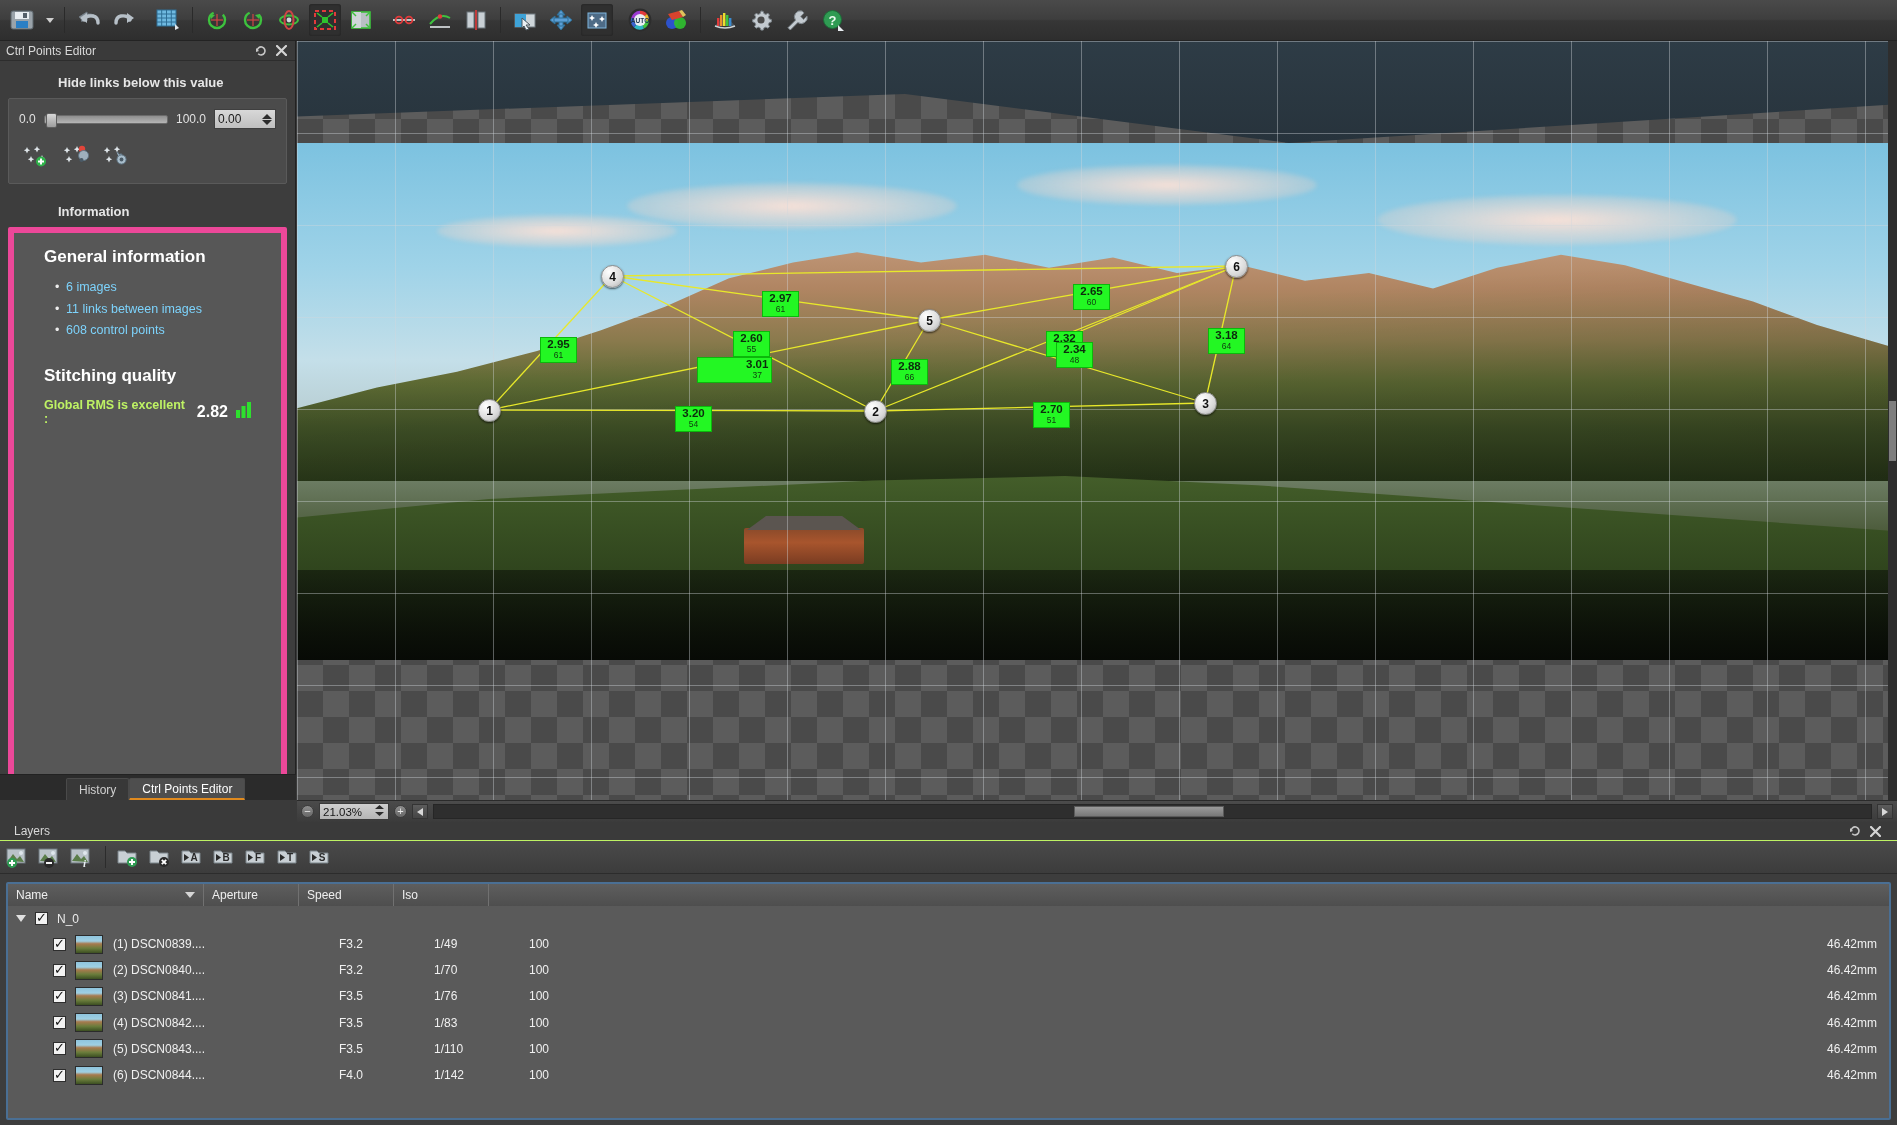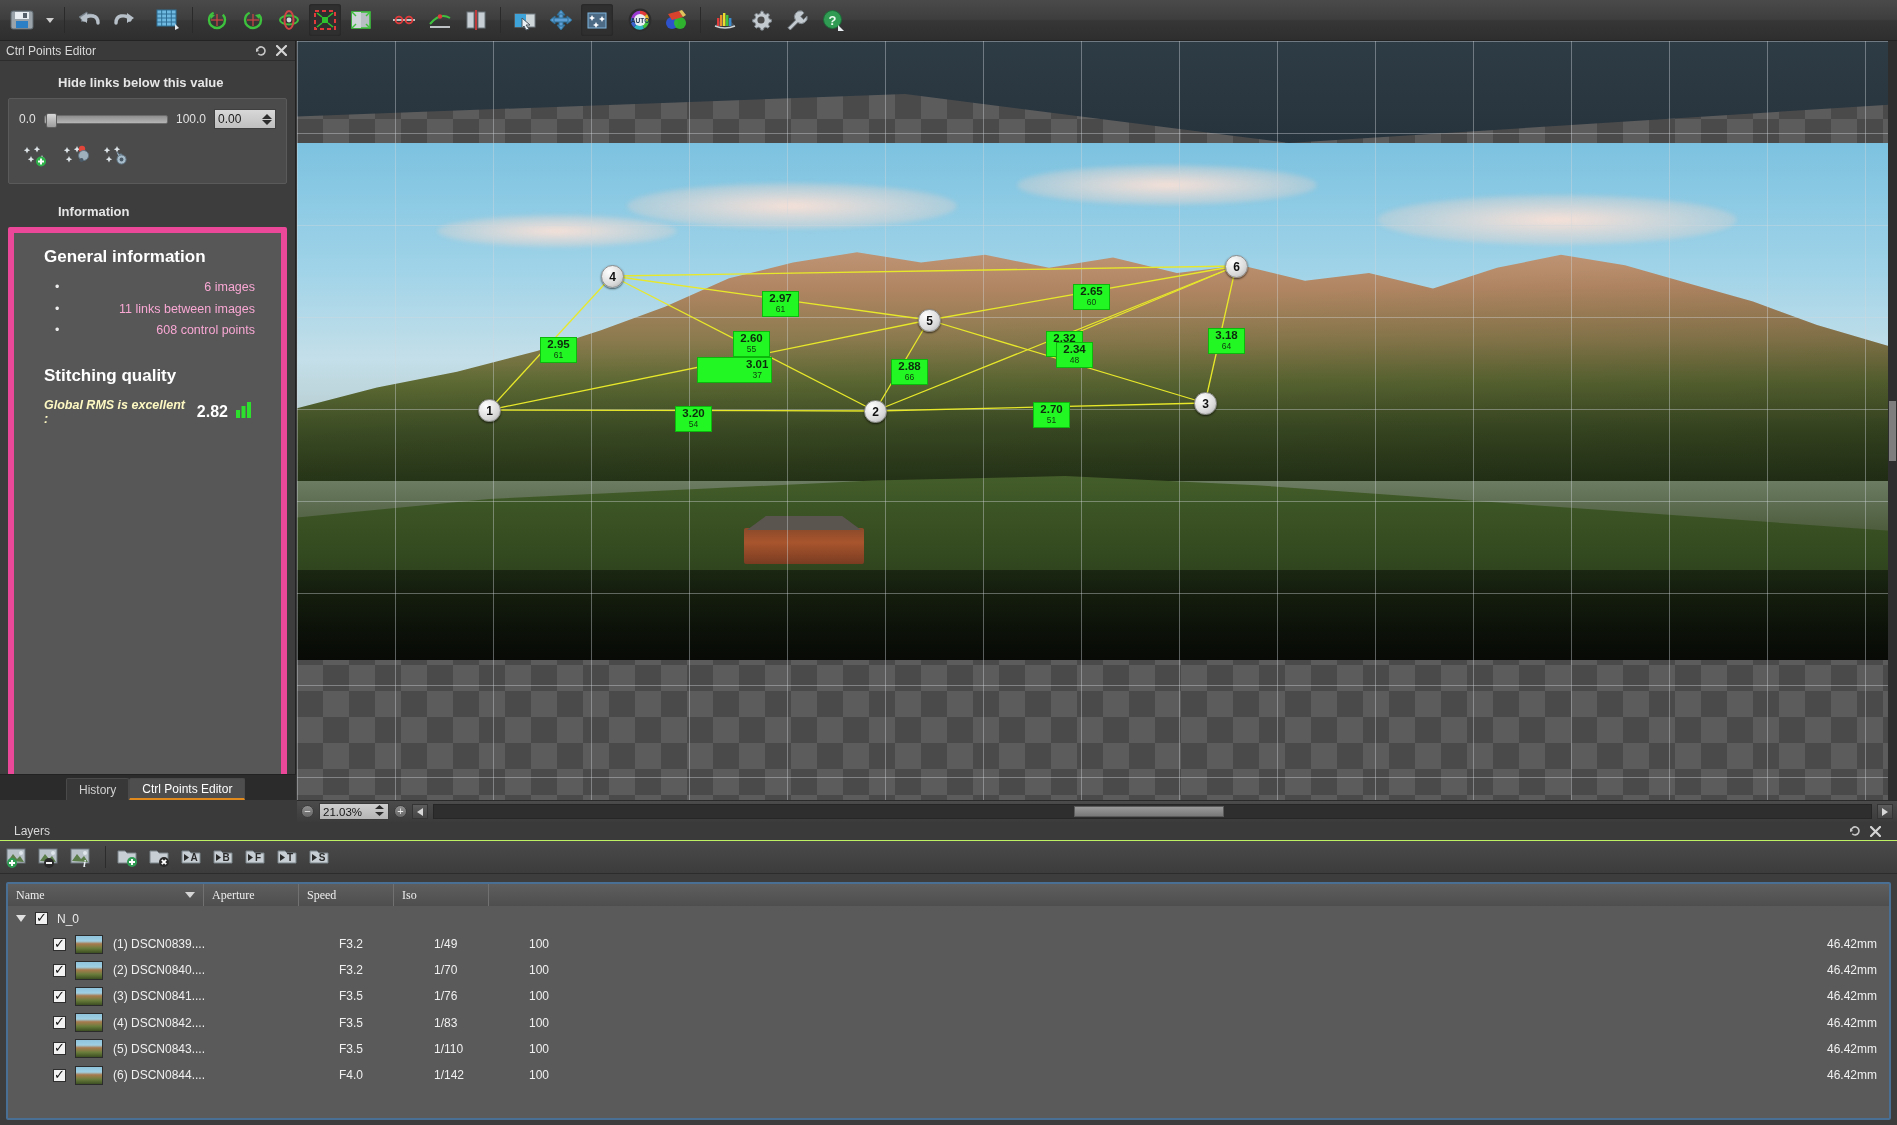--- a/index.html
+++ b/index.html
@@ -75,25 +75,25 @@
   .spin .arrows i.dn { border-top: 5px solid #2c2c2c; }
   .cp-icons { display:flex; gap: 14px; margin-top: 14px; padding-left: 4px; }
 
   .info-panel { margin-top: 14px; }
   .info-box {
     background: #575757; border: 6px solid #ec4899; border-radius: 2px;
     padding: 12px 26px; height: 556px;
   }
   .gi-title { color:#fff; font-size: 17px; font-weight: bold; margin: 2px 0 10px 4px; }
   .gi-list { list-style: none; margin-left: 26px; }
-  .gi-list li { color:#f9a8d4; font-size: 12.5px; line-height: 1.72; position: relative; text-align: right; }
+  .gi-list li { color:#7dd3fc; font-size: 12.5px; line-height: 1.72; position: relative; }
   .gi-list li:before { content:"•"; position:absolute; left:-11px; color:#ededed; }
   .sq-title { color:#fff; font-size: 17px; font-weight: bold; margin: 24px 0 12px 4px; }
   .rms-row { display:flex; align-items:center; gap:7px; margin-left: 4px; }
-  .rms-txt { color:#fef9c3; font-size: 12.5px; font-weight: bold; font-style: italic; }
+  .rms-txt { color:#bef264; font-size: 12.5px; font-weight: bold; }
   .rms-val { color:#fff; font-size: 16px; font-weight: bold; }
 
   .dock-tabs {
     position: absolute; bottom: 0; left: 0; width: 296px; height: 26px;
     background: #2b2b2b; display:flex; align-items: flex-end; padding-left: 66px;
     border-top: 1px solid #222;
   }
   .dtab {
     height: 22px; padding: 0 12px; font-size: 12px; color: #d0d0d0;
     display:flex; align-items:center; background: #383838;
@@ -224,21 +224,21 @@
     height: 33px; background: linear-gradient(180deg,#4a4a4a,#3c3c3c);
     display:flex; align-items:center; padding-left: 2px; border-bottom:1px solid #2c2c2c;
   }
   .lt-btn { width: 30px; height: 28px; display:flex; align-items:center; justify-content:center; margin: 0 1px; }
   .lt-sep { width:1px; height: 22px; background:#606060; margin: 0 7px; border-left:1px solid #2c2c2c; }
 
   .table-wrap {
     margin: 8px 6px 0 6px; height: 238px; background:#5a5a5a;
     border: 2px solid #4a6f94; border-radius: 2px; overflow: hidden;
   }
-  .thead { display:flex; height: 22px; background: linear-gradient(180deg,#5e5e5e,#4e4e4e); font-family: Liberation Serif, serif; }
+  .thead { display:flex; height: 22px; background: linear-gradient(180deg,#5e5e5e,#4e4e4e); }
   .th {
     font-size: 12px; color:#eee; display:flex; align-items:center; padding: 0 8px;
     border-right: 1px solid #717171; position:relative; height: 22px;
   }
   .th .sorta { position:absolute; right: 8px; width:0;height:0;
                border-left:5px solid transparent;border-right:5px solid transparent;border-top:6px solid #d5d5d5; }
   .c-name  { width: 196px; }
   .c-ap    { width: 95px; }
   .c-sp    { width: 95px; }
   .c-iso   { width: 95px; }

